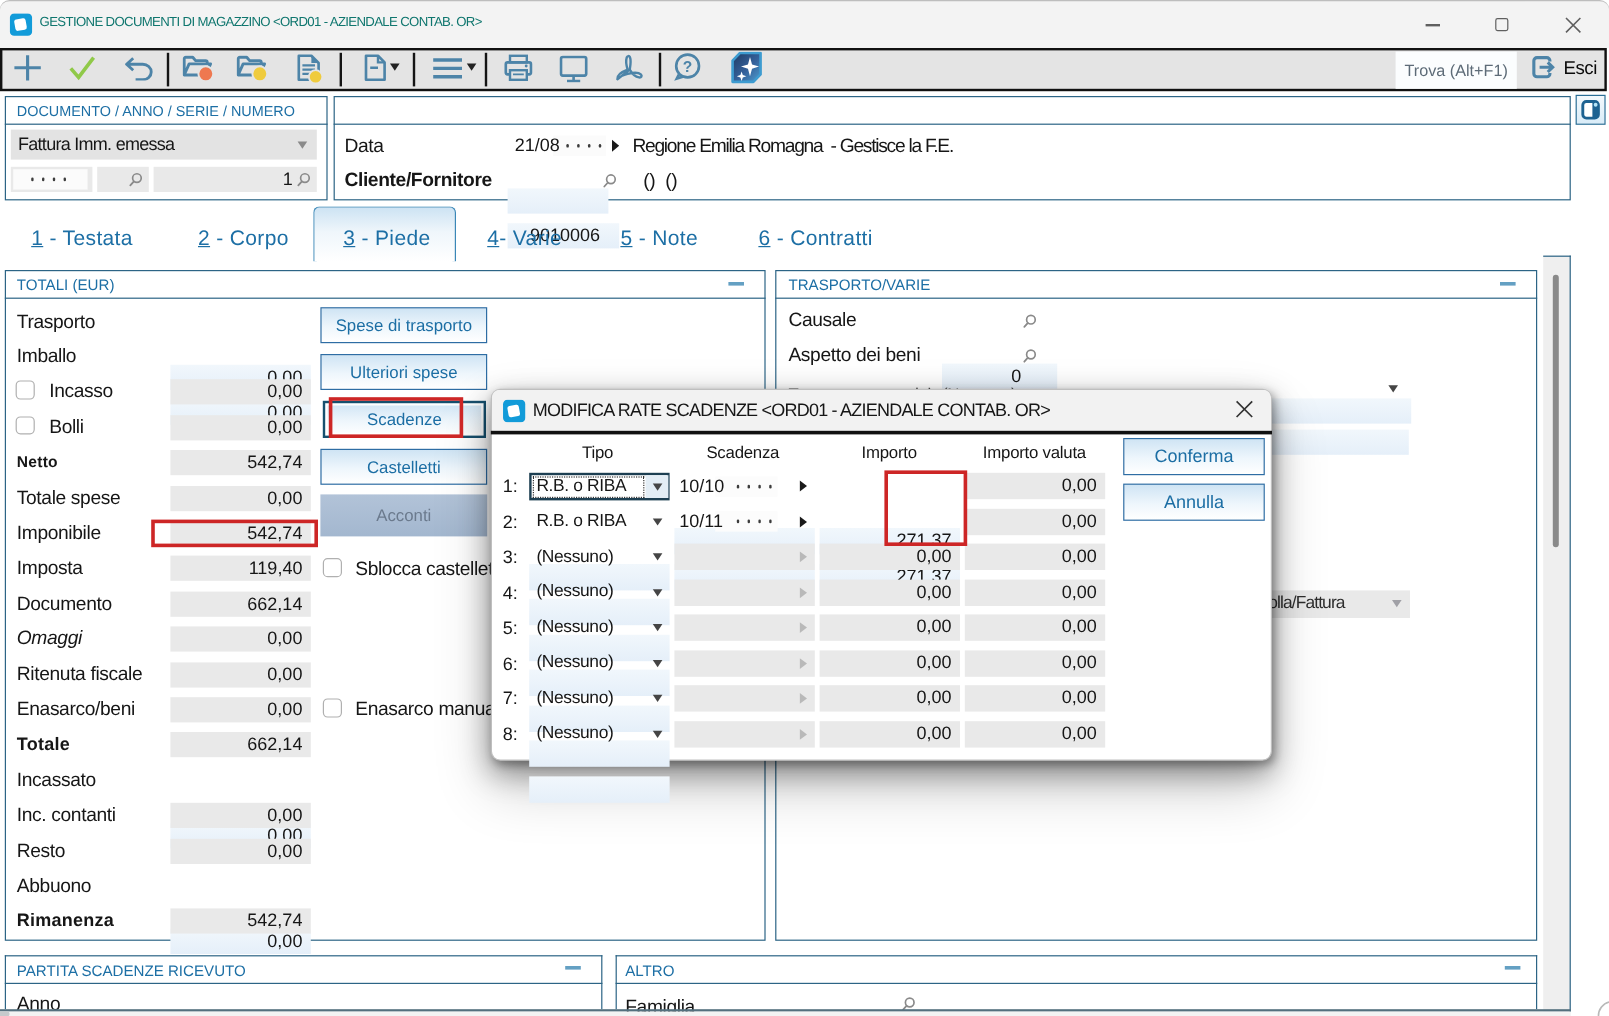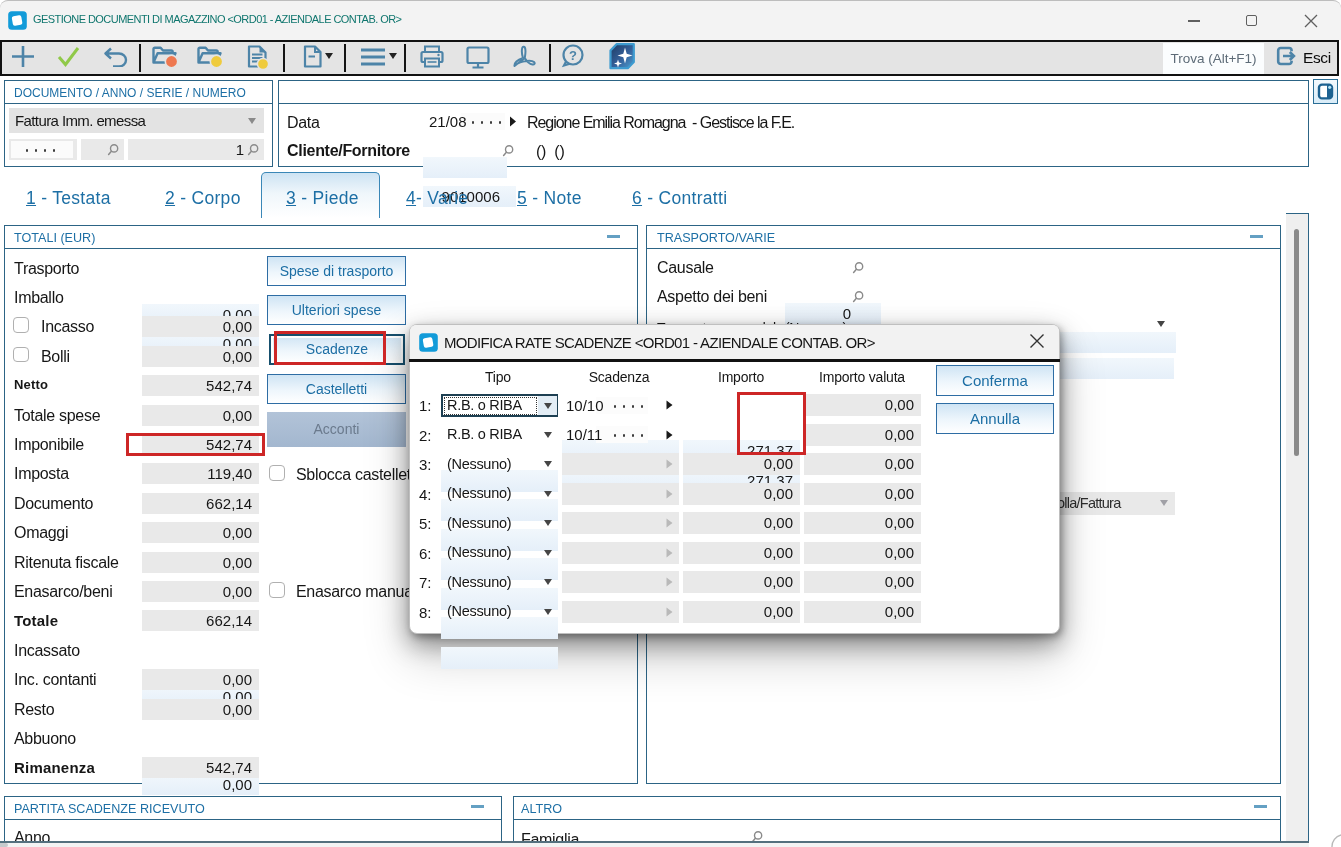--- a/index.html
+++ b/index.html
@@ -177,21 +177,21 @@
 <div class="lbl" style="left:14px;top:377.1px;font-weight:bold;font-size:13px;letter-spacing:0.2px;">Netto</div>
 <div class="fld val gray" style="top:375.1px;">542,74</div>
 <div class="lbl" style="left:14px;top:406.5px;">Totale spese</div>
 <div class="fld val gray" style="top:404.5px;">0,00</div>
 <div class="lbl" style="left:14px;top:435.9px;text-align:right;">Imponibile</div>
 <div class="fld val gray" style="top:433.9px;">542,74</div>
 <div class="lbl" style="left:14px;top:465.3px;">Imposta</div>
 <div class="fld val gray" style="top:463.3px;">119,40</div>
 <div class="lbl" style="left:14px;top:494.7px;">Documento</div>
 <div class="fld val gray" style="top:492.7px;">662,14</div>
-<div class="lbl" style="left:14px;top:524.1px;">Omaggi</div>
+<div class="lbl" style="left:14px;top:524.1px;font-style:italic;">Omaggi</div>
 <div class="fld val gray" style="top:522.1px;">0,00</div>
 <div class="lbl" style="left:14px;top:553.5px;">Ritenuta fiscale</div>
 <div class="fld val gray" style="top:551.5px;">0,00</div>
 <div class="lbl" style="left:14px;top:582.9px;">Enasarco/beni</div>
 <div class="fld val gray" style="top:580.9px;">0,00</div>
 <div class="lbl" style="left:14px;top:612.3px;font-weight:bold;font-size:15px;letter-spacing:0.2px;">Totale</div>
 <div class="fld val gray" style="top:610.3px;">662,14</div>
 <div class="lbl" style="left:14px;top:641.7px;">Incassato</div>
 <div class="fld val blue" style="top:639.7px;">0,00</div>
 <div class="lbl" style="left:14px;top:671.1px;">Inc. contanti</div>

